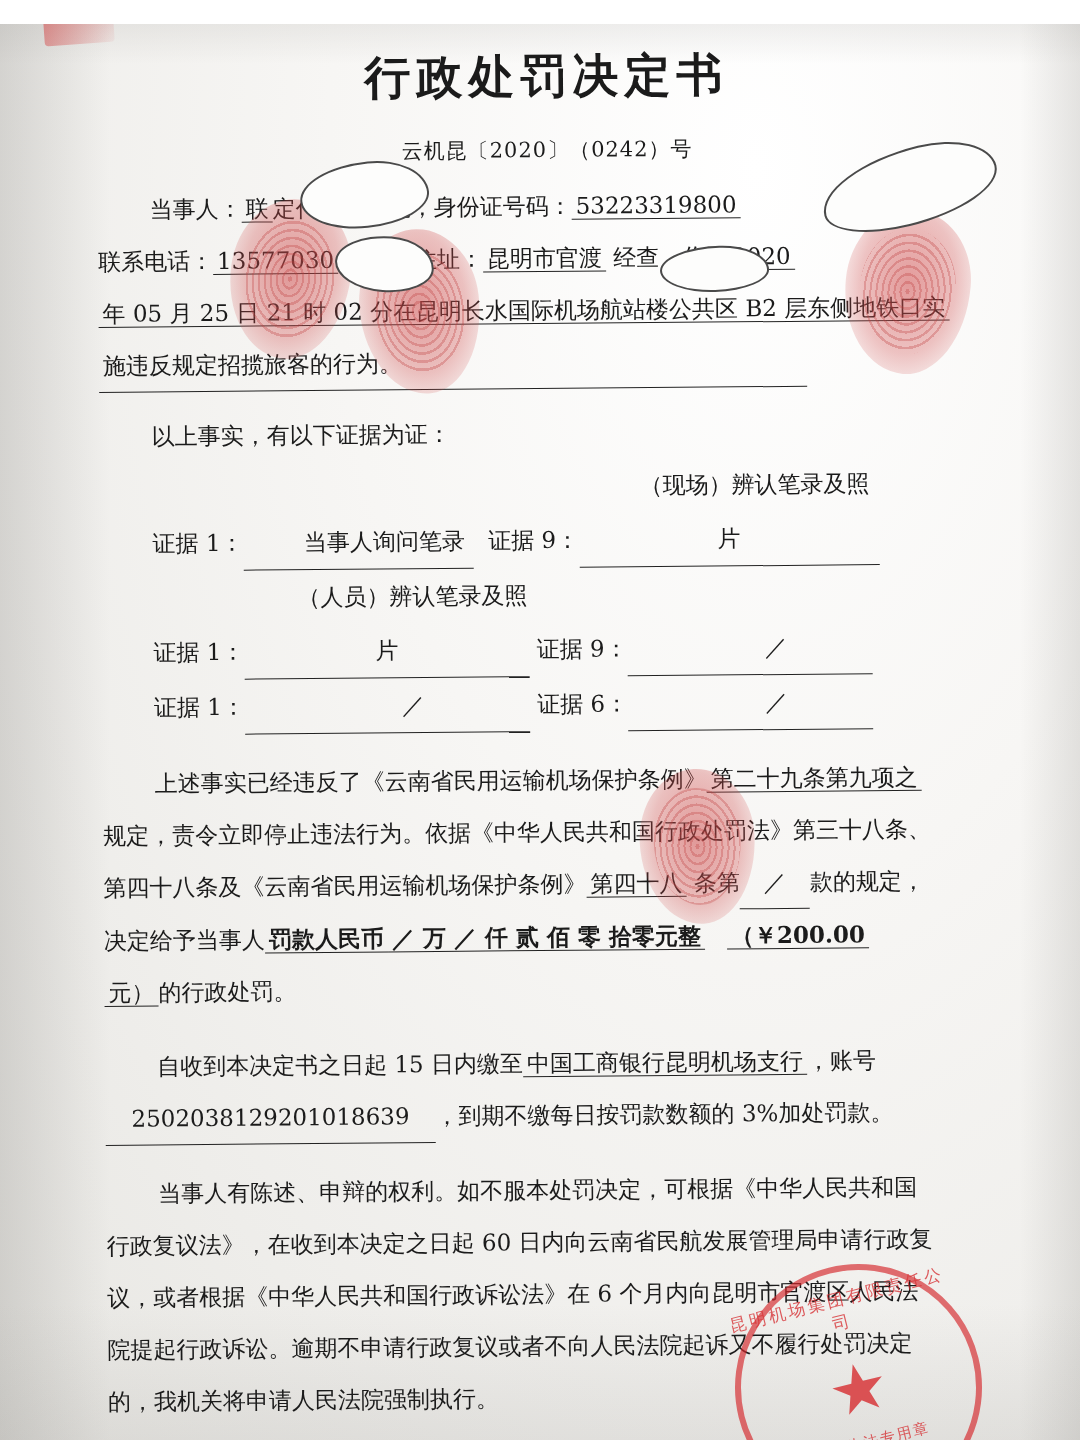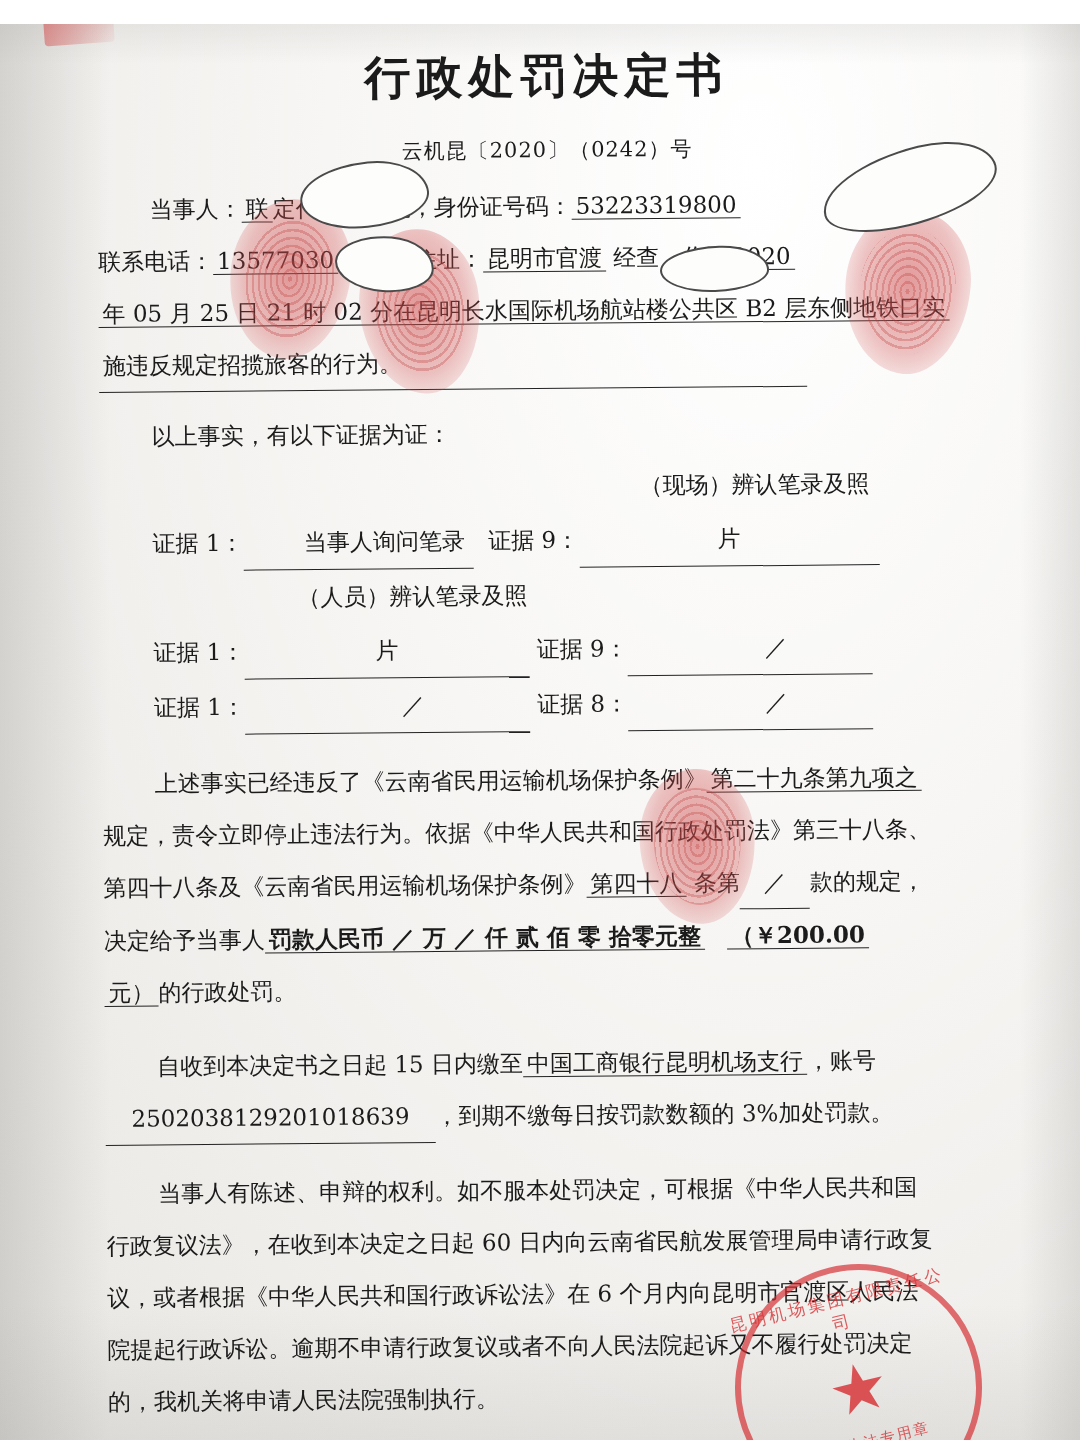--- a/index.html
+++ b/index.html
@@ -235,21 +235,21 @@
     </div>
 
     <div>
       <div class="evidence-row">
         <span>证据 1：</span><span class="ev-blank ev-w1">当事人询问笔录</span>&nbsp;&nbsp;<span>证据 9：</span><span class="ev-blank ev-w2">（现场）辨认笔录及照片</span>
       </div>
       <div class="evidence-row">
         <span>证据 1：</span><span class="ev-blank ev-w3">（人员）辨认笔录及照片</span>&nbsp;<span>证据 9：</span><span class="ev-blank ev-w4">／</span>
       </div>
       <div class="evidence-row">
-        <span>证据 1：</span><span class="ev-blank ev-w3">／</span>&nbsp;<span>证据 8：</span><span class="ev-blank ev-w4">／</span>
+        <span>证据 1：</span><span class="ev-blank ev-w3">／</span>&nbsp;<span>证据 6：</span><span class="ev-blank ev-w4">／</span>
       </div>
     </div>
 
     <div class="body-text" style="margin-top:22px;">
       <div class="line indent2">
         <span>上述事实已经违反了《云南省民用运输机场保护条例》</span><span class="ul">第二十九条第九项之</span>
       </div>
       <div class="line">规定，责令立即停止违法行为。依据《中华人民共和国行政处罚法》第三十八条、</div>
       <div class="line">
         <span>第四十八条及《云南省民用运输机场保护条例》</span><span class="ul">第四十八</span><span> 条第</span><span class="ul-wide" style="width:70px;">／</span><span>款的规定，</span>

